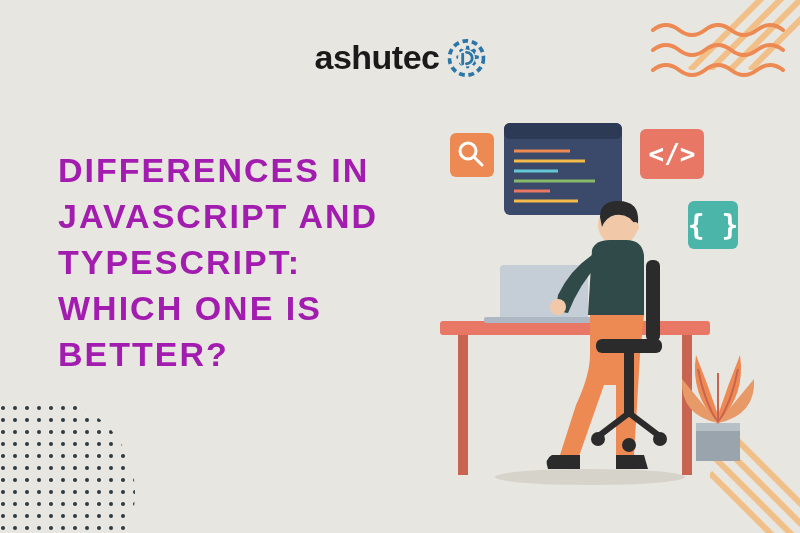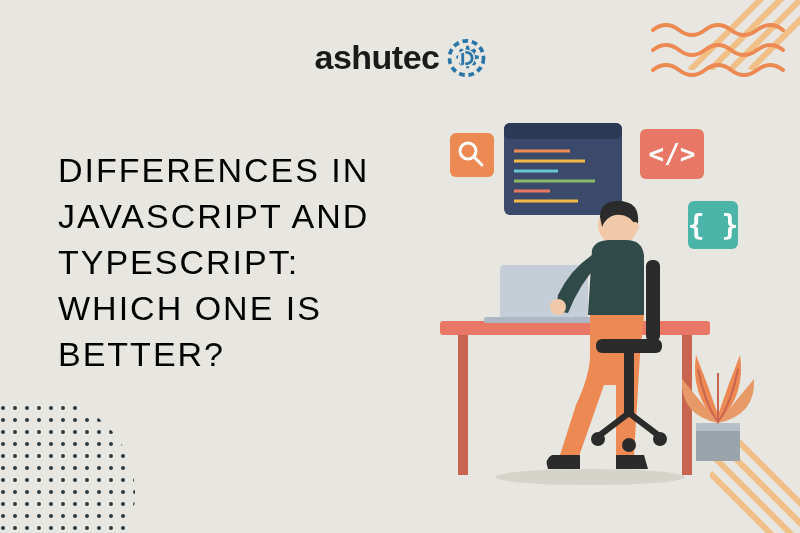--- a/index.html
+++ b/index.html
@@ -29,24 +29,24 @@
     .logo-gear {
       width: 38px;
       height: 38px;
     }
     .title {
       position: absolute;
       top: 148px;
       left: 58px;
       width: 360px;
       font-size: 34px;
-      font-weight: 400;
+      font-weight: 700;
       line-height: 1.35;
       letter-spacing: 2px;
-      color: #000000;
+      color: #a21caf;
       text-transform: uppercase;
     }
     .illustration {
       position: absolute;
       top: 115px;
       left: 440px;
       width: 330px;
       height: 380px;
     }
     .deco-wave {

